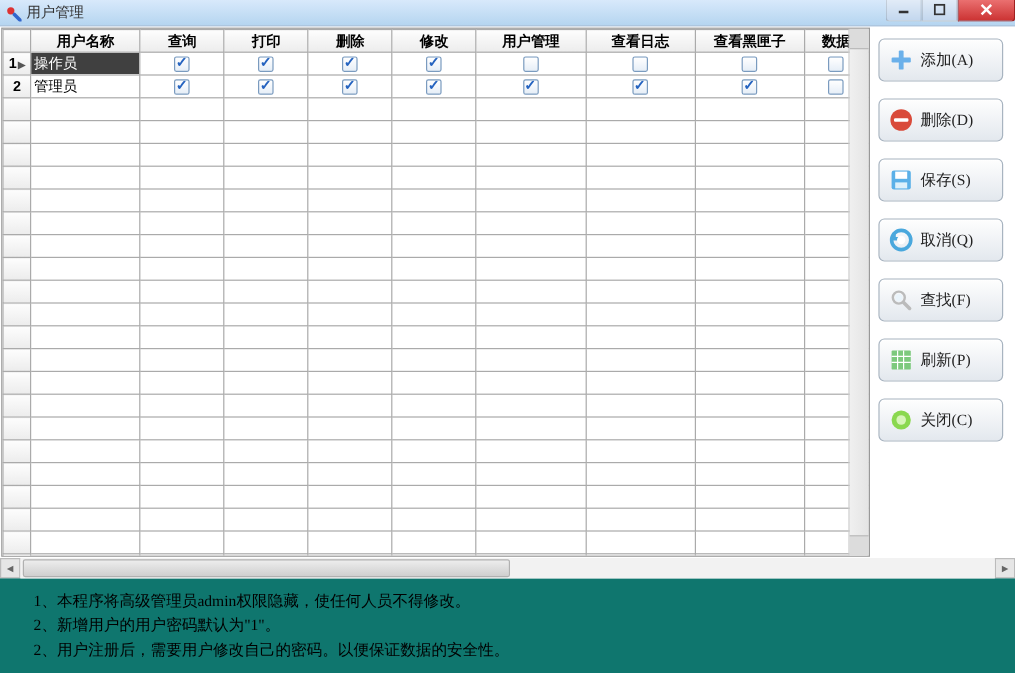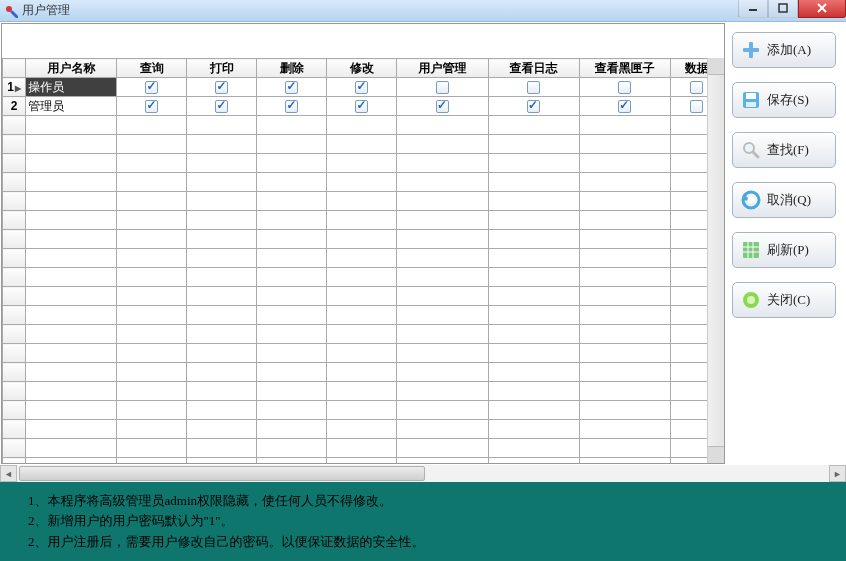--- a/index.html
+++ b/index.html
@@ -16,21 +16,21 @@
     .win-btn.close { width: 48px; background: linear-gradient(#e77,#c33); border-radius: 0 0 3px 0; border: 1px solid #a02020; border-top: none; }
     .win-btn.close svg { stroke: #fff; }
 
     
     .content { position: absolute; top: 22px; left: 0; right: 0; bottom: 0; display: flex; flex-direction: column; }
     .upper { flex: 1; display: flex; overflow: hidden; }
     .grid-area { flex: 1; border: 1px solid #999; margin: 1px; overflow: hidden; display: flex; flex-direction: column; position: relative; }
     .side-buttons { width: 120px; padding: 10px 10px 0 6px; display: flex; flex-direction: column; gap: 14px; text-align: center; }
     
     
-    .grid-wrap { flex: 1; overflow: hidden; position: relative; margin-top: 34px; }
+    .grid-wrap { flex: 1; overflow: hidden; position: relative; }
     table { border-collapse: collapse; width: 100%; table-layout: fixed; }
     th, td { border: 1px solid #aaa; height: 19px; font-size: 12px; font-weight: normal; text-align: center; padding: 0 2px; overflow: hidden; white-space: nowrap; }
     th { background: linear-gradient(#fdfdfd,#ececec); color: #000; font-weight: bold; }
     th.rownum-h { width: 22px; }
     td.rownum { width: 22px; background: linear-gradient(#fdfdfd,#ececec); font-weight: bold; }
     td.nameleft { text-align: left; padding-left: 2px; }
     tr.sel td.nameleft { background: #404040; color: #fff; }
     td.checkcell { text-align: center; }
     .chk { width: 13px; height: 13px; display: inline-block; border: 1px solid #7a9bbf; background: linear-gradient(#fff,#e6eef7); border-radius: 2px; position: relative; vertical-align: middle; }
     .chk.on::after { content: "✓"; position: absolute; top: -3px; left: 0px; font-size: 12px; color: #2563c0; font-weight: bold; }
@@ -406,46 +406,55 @@
             <svg width="20" height="20">
               <rect x="8" y="2" width="4" height="16" fill="#6ab0ea" rx="1"></rect>
               <rect x="2" y="8" width="16" height="4" fill="#6ab0ea" rx="1"></rect>
             </svg>
           </span>
         <span>添加(A)</span>
       </div>
       <div class="btn">
         <span class="ico">
             <svg width="20" height="20">
+              <circle cx="10" cy="10" r="9" fill="#d94a3a"></circle>
+              <rect x="4" y="8.5" width="12" height="3" fill="#fff" rx="1"></rect>
+            </svg>
+          </span>
+        <span>删除(D)</span>
+      </div>
+      <div class="btn">
+        <span class="ico">
+            <svg width="20" height="20">
               <rect x="2" y="2" width="16" height="16" fill="#5ab0e8" rx="2"></rect>
               <rect x="5" y="3" width="10" height="6" fill="#fff"></rect>
               <rect x="5" y="12" width="10" height="5" fill="#dcf0fb"></rect>
             </svg>
           </span>
         <span>保存(S)</span>
       </div>
       <div class="btn">
         <span class="ico">
             <svg width="20" height="20">
+              <circle cx="10" cy="10" r="8" fill="none" stroke="#4aa8dd" stroke-width="3"></circle>
+              <path d="M4 4 L4 9 L9 9" fill="none" stroke="#4aa8dd" stroke-width="3"></path>
+              <circle cx="10" cy="10" r="3.5" fill="#fff"></circle>
+            </svg>
+          </span>
+        <span>取消(Q)</span>
+      </div>
+      <div class="btn">
+        <span class="ico">
+            <svg width="20" height="20">
               <circle cx="8" cy="8" r="5" fill="none" stroke="#bbb" stroke-width="2"></circle>
               <line x1="12" y1="12" x2="17" y2="17" stroke="#bbb" stroke-width="3" stroke-linecap="round"></line>
               <circle cx="8" cy="8" r="3" fill="#eaf4fb"></circle>
             </svg>
           </span>
         <span>查找(F)</span>
-      </div>
-      <div class="btn">
-        <span class="ico">
-            <svg width="20" height="20">
-              <circle cx="10" cy="10" r="8" fill="none" stroke="#4aa8dd" stroke-width="3"></circle>
-              <path d="M4 4 L4 9 L9 9" fill="none" stroke="#4aa8dd" stroke-width="3"></path>
-              <circle cx="10" cy="10" r="3.5" fill="#fff"></circle>
-            </svg>
-          </span>
-        <span>取消(Q)</span>
       </div>
       <div class="btn">
         <span class="ico">
             <svg width="20" height="20">
               <rect x="2" y="2" width="16" height="16" fill="#7dc97d" rx="1"></rect>
               <line x1="2" y1="7" x2="18" y2="7" stroke="#fff"></line>
               <line x1="2" y1="12" x2="18" y2="12" stroke="#fff"></line>
               <line x1="7" y1="2" x2="7" y2="18" stroke="#fff"></line>
               <line x1="12" y1="2" x2="12" y2="18" stroke="#fff"></line>
             </svg>

